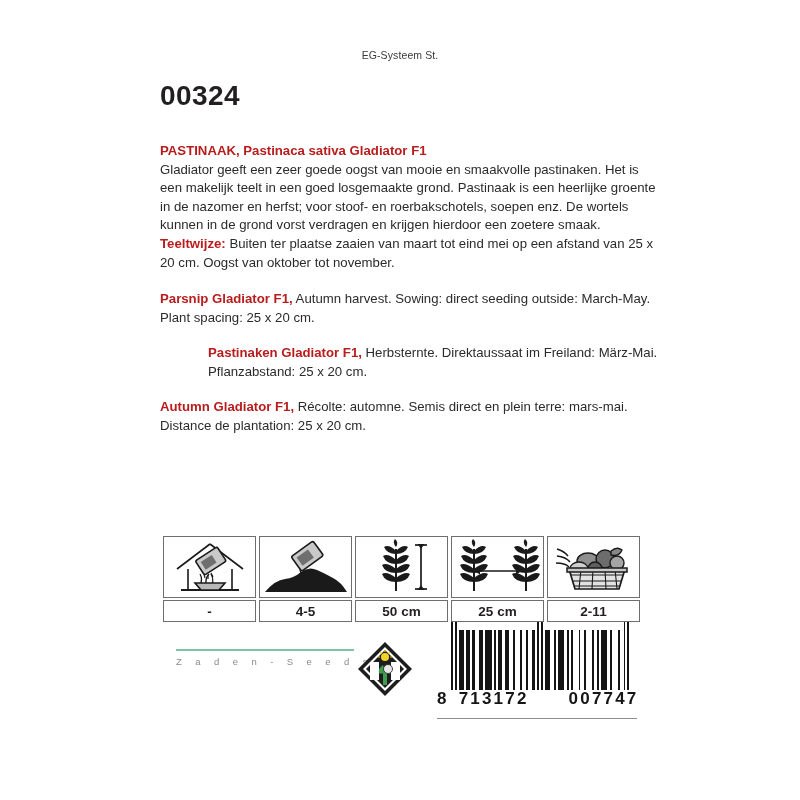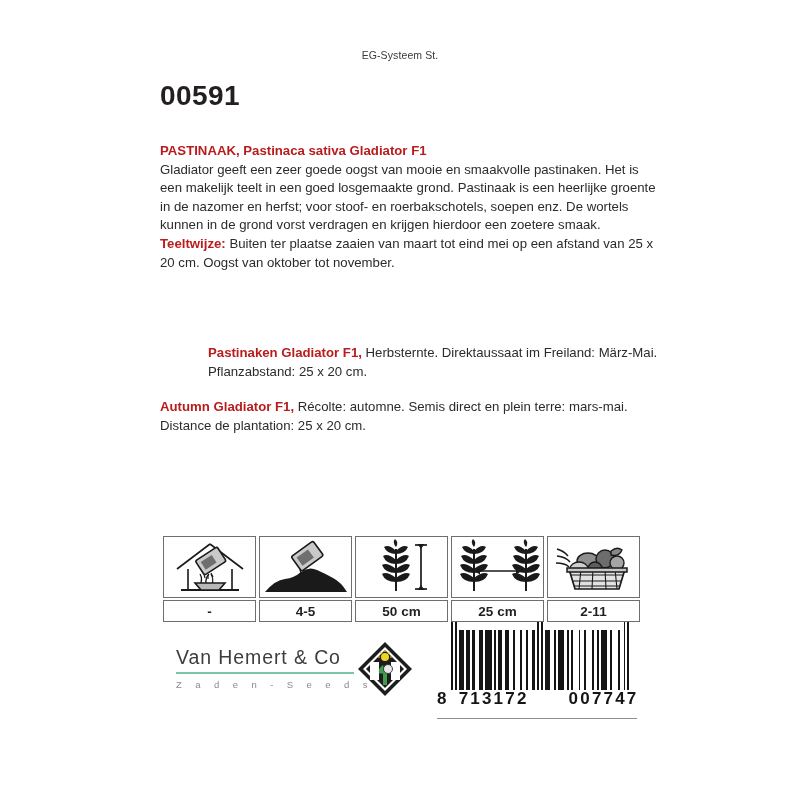--- a/index.html
+++ b/index.html
@@ -176,27 +176,30 @@
     height: 1.4px;
     background: #8d8d8d;
   }
 </style>
 </head>
 <body>
 
 <div class="page">
 
   <div class="system-line">EG-Systeem St.</div>
-  <div class="article-number">00591</div>
+  <div class="article-number">00324</div>
 
   <div class="textblock" id="block-nl">
     <p class="hd">PASTINAAK, Pastinaca sativa Gladiator F1</p>
     <p><span>Gladiator geeft een zeer goede oogst van mooie en smaakvolle pastinaken. Het is een makelijk teelt in een goed losgemaakte grond. Pastinaak is een heerlijke groente in de nazomer en herfst; voor stoof- en roerbakschotels, soepen enz. De wortels kunnen in de grond vorst verdragen en krijgen hierdoor een zoetere smaak. </span><span class="hd">Teeltwijze:</span><span> Buiten ter plaatse zaaien van maart tot eind mei op een afstand van 25 x 20 cm. Oogst van oktober tot november.</span></p>
   </div>
 
+  <div class="textblock" id="block-en">
+    <p><span class="hd">Parsnip Gladiator F1,</span><span> Autumn harvest. Sowing: direct seeding outside: March-May. Plant spacing: 25 x 20 cm.</span></p>
+  </div>
 
   <div class="textblock" id="block-de">
     <p><span class="hd">Pastinaken Gladiator F1,</span><span> Herbsternte. Direktaussaat im Freiland: März-Mai. Pflanzabstand: 25 x 20 cm.</span></p>
   </div>
 
   <div class="textblock" id="block-fr">
     <p><span class="hd">Autumn Gladiator F1,</span><span> Récolte: automne. Semis direct en plein terre: mars-mai. Distance de plantation: 25 x 20 cm.</span></p>
   </div>
 
   <div class="icon-row">
@@ -330,21 +333,20 @@
           </g>
           <path d="M16 29 L76 29 L76 33 L16 33 Z" fill="#c9c9c9" stroke="#1a1a1a" stroke-width="1.5"></path>
         </svg>
       </div>
       <div class="icon-label">2-11</div>
     </div>
 
   </div>
 
   <div class="brand">
-    <div class="brand-name">Van Hemert &amp; Co</div>
     <div class="brand-rule"></div>
     <div class="brand-tag">Z a d e n  -  S e e d s</div>
   </div>
 
   <div class="logo-mark">
     <svg width="56" height="56" viewBox="0 0 56 56">
       <path d="M28 1 L55 28 L28 55 L1 28 Z" fill="#1d1d1d"></path>
       <path d="M28 6 L50 28 L28 50 L6 28 Z" fill="#ffffff"></path>
       <path d="M28 9 L47 28 L28 47 L9 28 Z" fill="#1d1d1d"></path>
       <circle cx="28" cy="16" r="4" fill="#f2d324"></circle>

